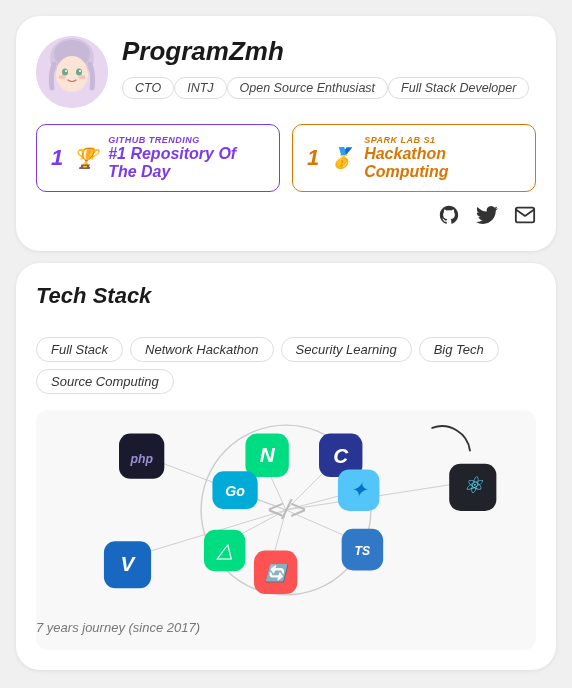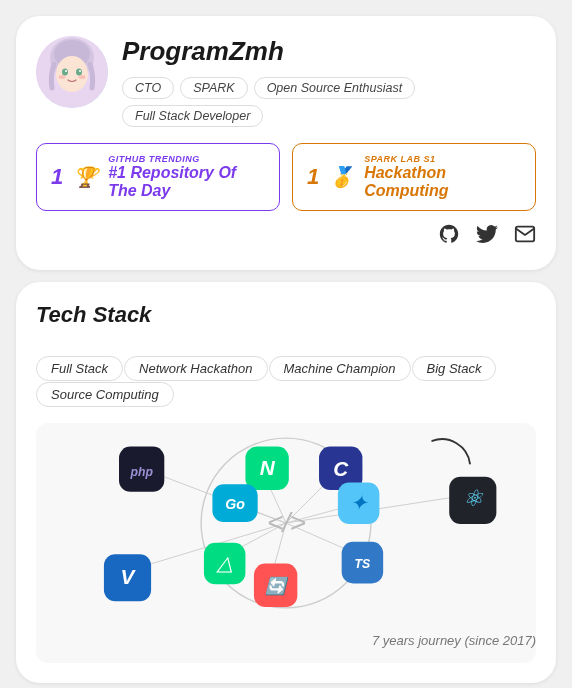--- a/index.html
+++ b/index.html
@@ -51,21 +51,20 @@
       line-height: 1.2;
     }
     .profile-sub {
       font-size: 14px;
       color: #555;
       margin-top: 4px;
     }
     .tags {
       display: flex;
       flex-wrap: wrap;
-      gap: 6px;
       margin-top: 10px;
     }
     .tag {
       border: 1px solid #ddd;
       border-radius: 20px;
       padding: 3px 12px;
       font-size: 12.5px;
       color: #444;
       background: #fff;
     }
@@ -127,42 +126,42 @@
     
     .section-title {
       font-size: 22px;
       font-weight: 700;
       color: #1a1a1a;
       margin-bottom: 14px;
     }
     .tech-tags {
       display: flex;
       flex-wrap: wrap;
-      gap: 1px;
+      gap: 7px;
       margin-bottom: 16px;
       margin-top: 28px;
     }
     .tech-tag {
       border: 1px solid #ddd;
       border-radius: 20px;
       padding: 4px 14px;
       font-size: 13px;
       color: #333;
     }
     
     .tech-viz {
       background: #f8f8f8;
       border-radius: 12px;
       width: 100%;
       height: 240px;
       position: relative;
       overflow: hidden;
     }
     .viz-footer {
-      text-align: right;
+      text-align: left;
       font-size: 13px;
       color: #777;
       padding: 6px 0 8px;
     }
     
   </style>
 </head>
 <body>
 
 <div class="card">
@@ -188,21 +187,21 @@
         <path d="M32 44 Q36 47 40 44" stroke="#c07070" stroke-width="1.2" fill="none" stroke-linecap="round"></path>
 
         <path d="M18 28 Q14 40 16 52" stroke="#c8b8d8" stroke-width="5" fill="none" stroke-linecap="round"></path>
         <path d="M54 28 Q58 40 56 52" stroke="#c8b8d8" stroke-width="5" fill="none" stroke-linecap="round"></path>
       </svg>
     </div>
     <div class="profile-info">
       <div class="profile-name">ProgramZmh</div>
       <div class="tags">
         <span class="tag">CTO</span>
-        <span class="tag">SPARK</span>
+        <span class="tag">INTJ</span>
         <span class="tag">Open Source Enthusiast</span>
         <span class="tag">Full Stack Developer</span>
       </div>
     </div>
   </div>
 
   <div class="badges">
 
     <div class="badge-box purple">
       <div class="badge-rank purple">1</div>
@@ -241,22 +240,22 @@
       </svg>
     </span>
   </div>
 </div>
 
 <div class="card">
   <div class="section-title">Tech Stack</div>
   <div class="tech-tags">
     <span class="tech-tag">Full Stack</span>
     <span class="tech-tag">Network Hackathon</span>
-    <span class="tech-tag">Machine Champion</span>
-    <span class="tech-tag">Big Stack</span>
+    <span class="tech-tag">Security Learning</span>
+    <span class="tech-tag">Big Tech</span>
     <span class="tech-tag">Source Computing</span>
   </div>
 
   <div class="tech-viz">
     <svg width="100%" height="200" viewBox="0 0 530 210">
 
       <line x1="120" y1="50" x2="265" y2="105" stroke="#ccc" stroke-width="1"></line>
       <line x1="240" y1="50" x2="265" y2="105" stroke="#ccc" stroke-width="1"></line>
       <line x1="320" y1="50" x2="265" y2="105" stroke="#ccc" stroke-width="1"></line>
       <line x1="210" y1="85" x2="265" y2="105" stroke="#ccc" stroke-width="1"></line>

